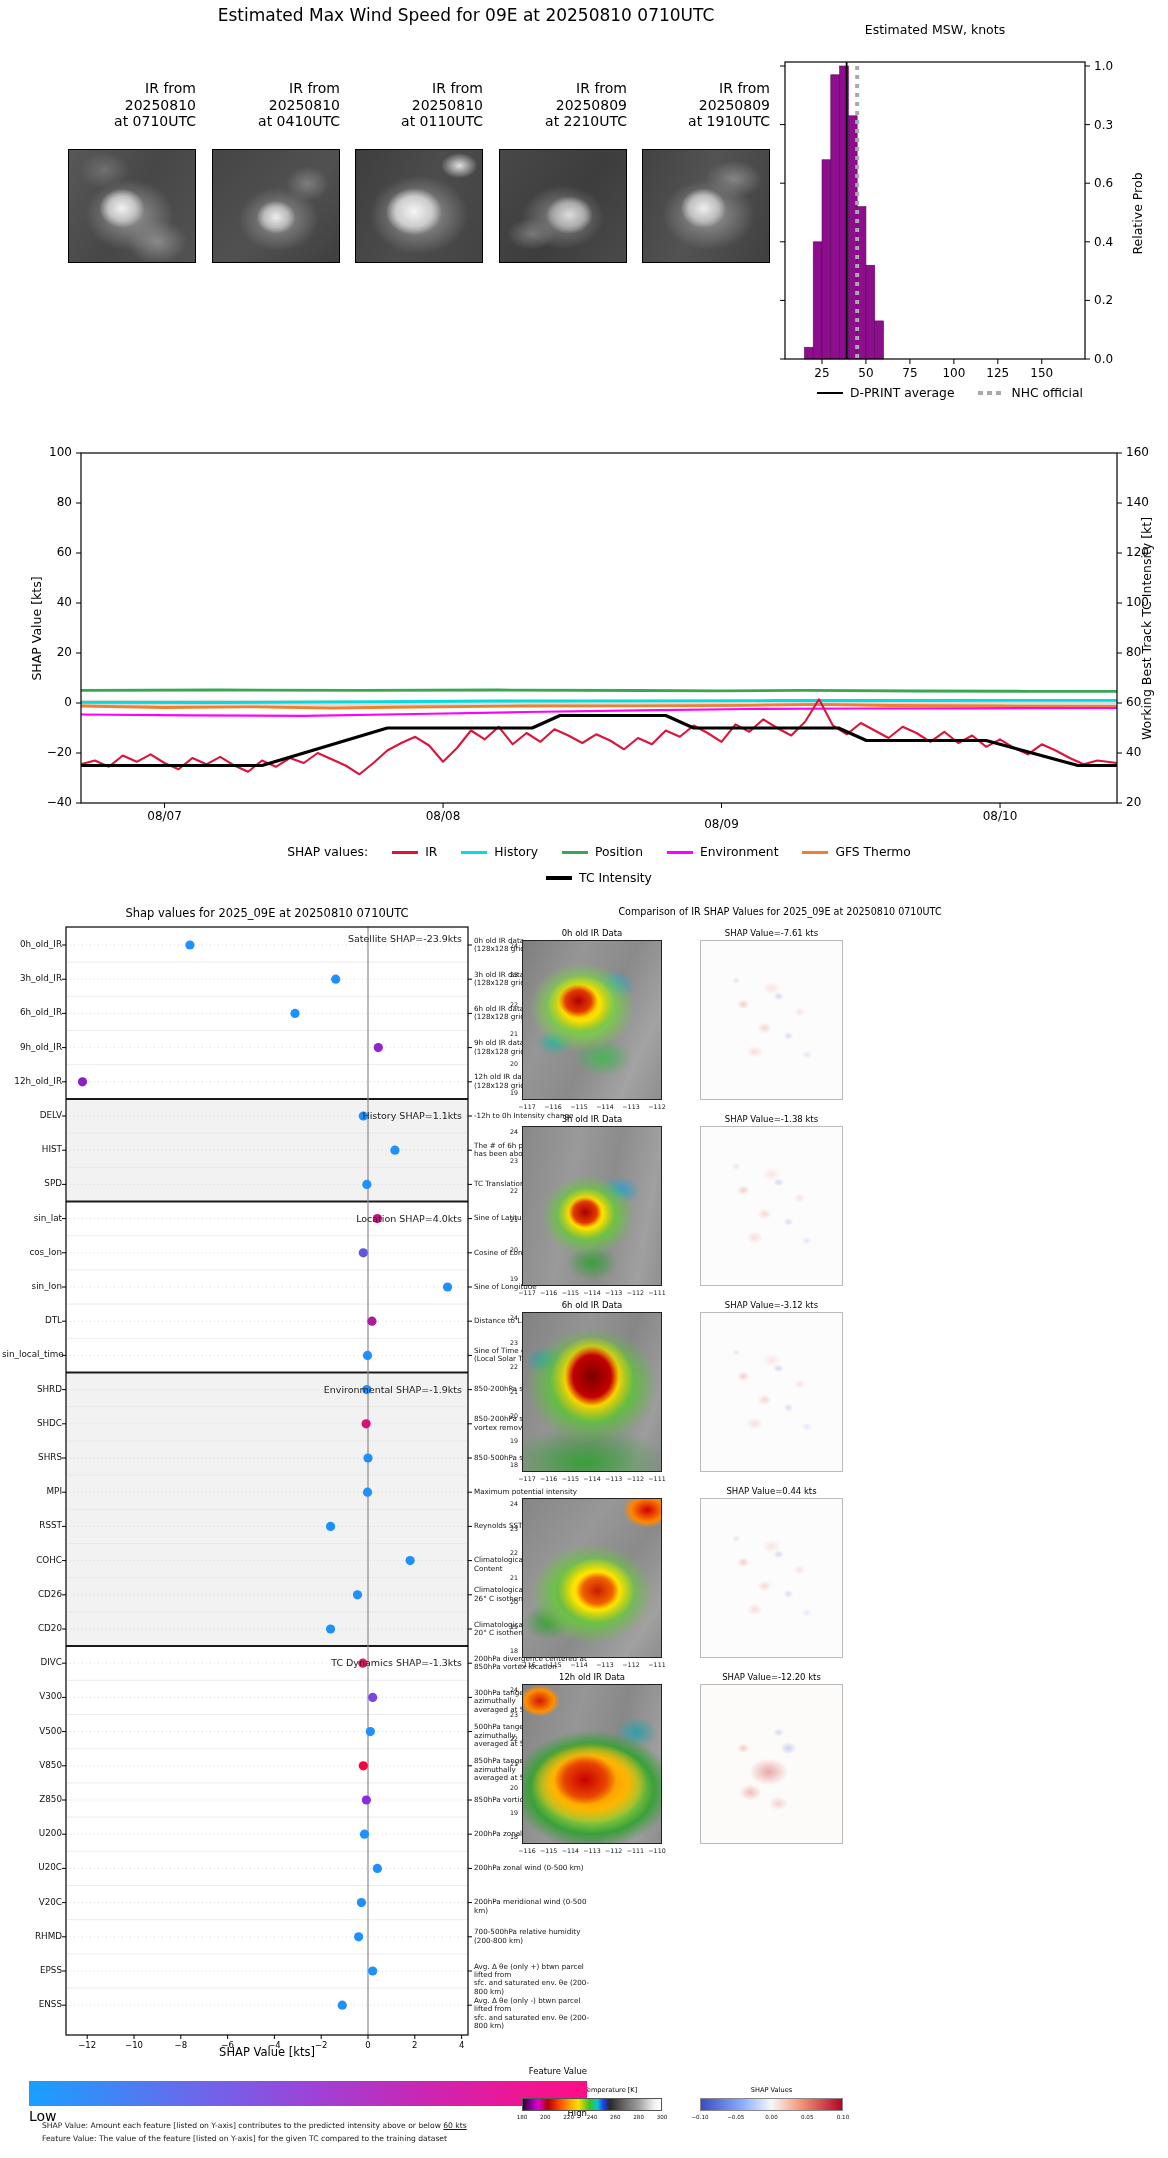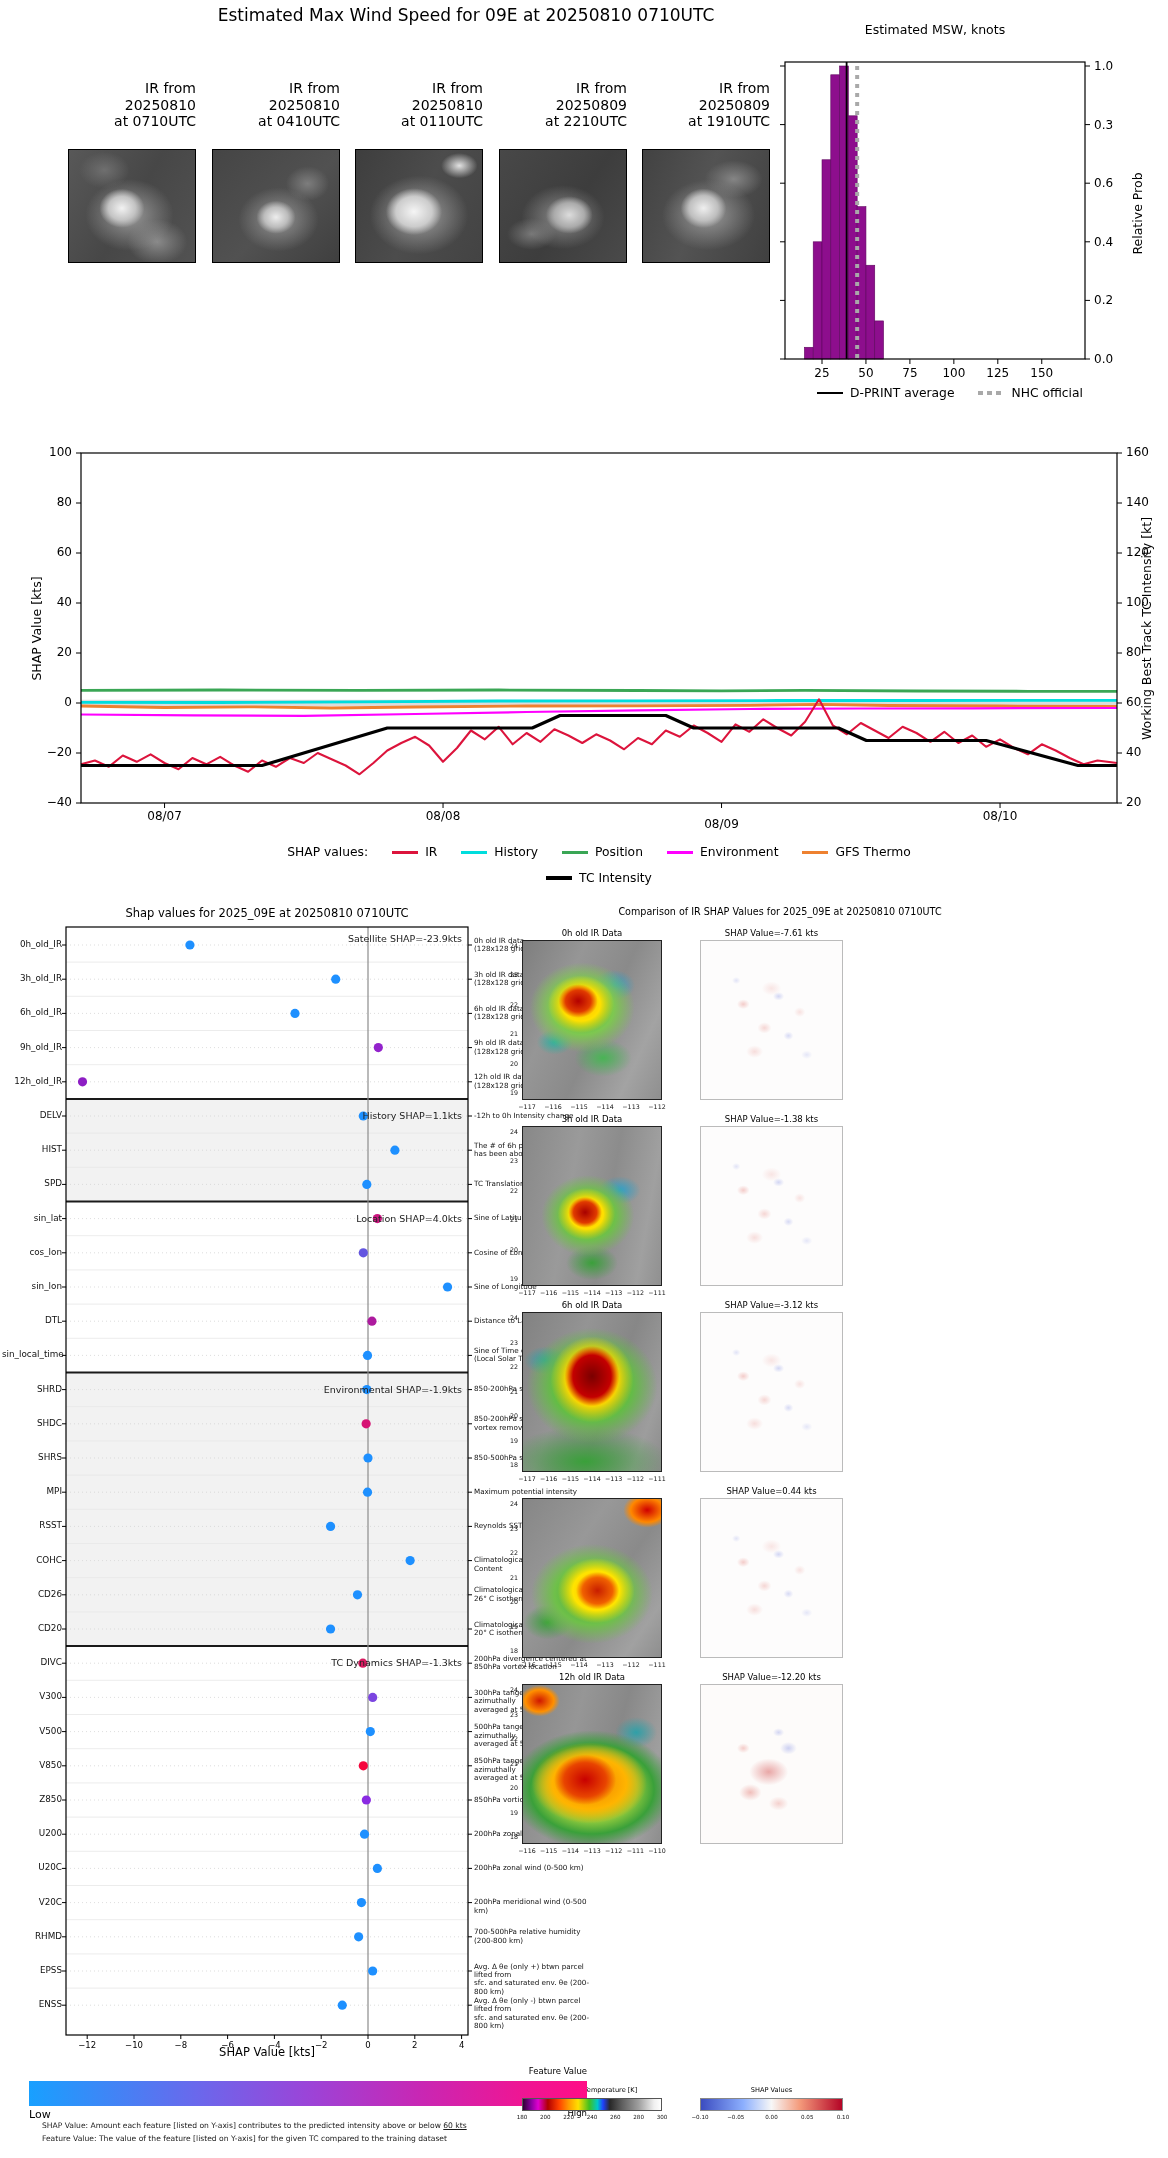--- a/index.html
+++ b/index.html
@@ -14,21 +14,21 @@
   #hist-title{left:785px;top:22px;width:300px;font-size:12.5px;}
   #hist-ylab{left:1087px;top:206px;width:100px;font-size:12.5px;}
   #ts-title{left:81px;top:430px;width:1036px;font-size:12.5px;}
   #ts-xlabel{left:81px;top:822px;width:1036px;font-size:12.5px;}
   #ts-ylab-left{left:-64px;top:621px;width:200px;font-size:12.5px;text-align:center;}
   #ts-ylab-right{left:1016px;top:621px;width:260px;font-size:12.5px;text-align:center;}
   #dot-title{left:66px;top:906px;width:402px;font-size:11.5px;}
   #comp-title{left:520px;top:906px;width:520px;font-size:9.6px;}
   #dot-xlabel{left:66px;top:2045px;width:402px;font-size:11.5px;}
   #fv-label{left:400px;top:2066px;width:187px;font-size:8.5px;}
-  #low-label{left:29px;top:2108px;font-size:11px;}
+  #low-label{left:29px;top:2108px;font-size:14px;}
   #high-label{left:500px;top:2108px;width:87px;font-size:8.5px;}
   #fn1{left:42px;top:2121px;width:560px;font-size:7.6px;color:#1a1a1a;}
   #fn2{left:42px;top:2134px;width:560px;font-size:7.6px;color:#1a1a1a;}
   .ul{text-decoration:underline;}
   #bt-cb-label{left:522px;top:2086px;width:140px;font-size:6.6px;}
   #shap-cb-label{left:700px;top:2086px;width:143px;font-size:6.6px;}
   .thumb-label{font-size:14px;line-height:16.5px;text-align:right;}
   .tick-lab{font-size:12px;line-height:12px;}
   .leg-row{display:flex;align-items:center;justify-content:center;gap:24px;font-size:12.3px;}
   .leg-item{display:flex;align-items:center;gap:7px;white-space:nowrap;}

